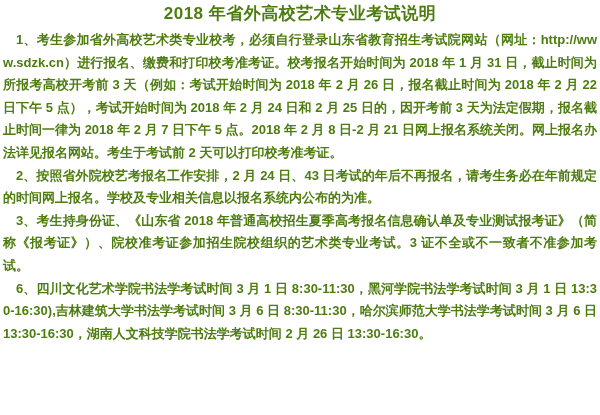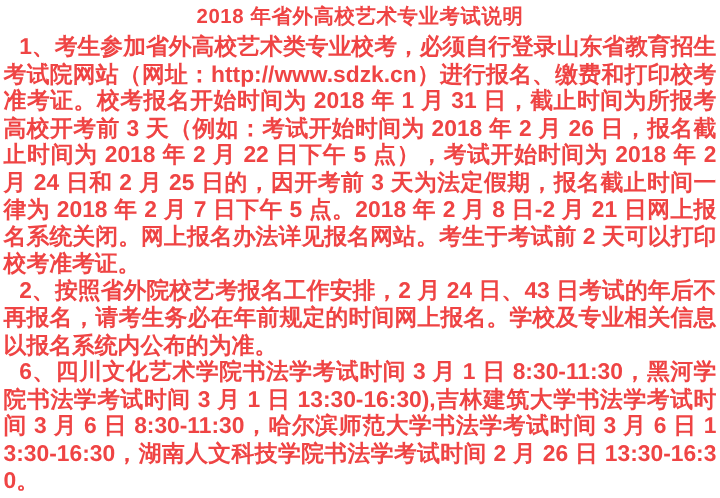--- a/index.html
+++ b/index.html
@@ -7,41 +7,42 @@
     width: 600px; height: 415px;
     background: #ffffff;
     overflow: hidden;
   }
   .page {
     box-sizing: border-box;
     width: 600px; height: 410px;
     padding: 2px 3px 0 3px;
     font-family: "Liberation Sans", "DejaVu Sans", sans-serif;
     font-weight: 700;
-    color: #ef4444;
+    color: #4d7c0f;
   }
   .doc-title {
     margin: 0 0 3px 0;
     font-size: 17px;
     line-height: 24px;
     text-align: center;
     font-weight: 700;
     letter-spacing: 0.5px;
   }
   .para {
     margin: 0;
-    font-size: 19px;
+    font-size: 13px;
     line-height: 22.6px;
     text-align: justify;
     text-justify: inter-ideograph;
     text-indent: 13px;
     word-break: break-all;
   }
 </style>
 </head>
 <body>
 
 <div class="page">
   <h1 class="doc-title">2018 年省外高校艺术专业考试说明</h1>
   <p class="para">1、考生参加省外高校艺术类专业校考，必须自行登录山东省教育招生考试院网站（网址：http://www.sdzk.cn）进行报名、缴费和打印校考准考证。校考报名开始时间为 2018 年 1 月 31 日，截止时间为所报考高校开考前 3 天（例如：考试开始时间为 2018 年 2 月 26 日，报名截止时间为 2018 年 2 月 22 日下午 5 点），考试开始时间为 2018 年 2 月 24 日和 2 月 25 日的，因开考前 3 天为法定假期，报名截止时间一律为 2018 年 2 月 7 日下午 5 点。2018 年 2 月 8 日-2 月 21 日网上报名系统关闭。网上报名办法详见报名网站。考生于考试前 2 天可以打印校考准考证。</p>
   <p class="para">2、按照省外院校艺考报名工作安排，2 月 24 日、43 日考试的年后不再报名，请考生务必在年前规定的时间网上报名。学校及专业相关信息以报名系统内公布的为准。</p>
+  <p class="para">3、考生持身份证、《山东省 2018 年普通高校招生夏季高考报名信息确认单及专业测试报考证》（简称《报考证》）、院校准考证参加招生院校组织的艺术类专业考试。3 证不全或不一致者不准参加考试。</p>
   <p class="para">6、四川文化艺术学院书法学考试时间 3 月 1 日 8:30-11:30，黑河学院书法学考试时间 3 月 1 日 13:30-16:30),吉林建筑大学书法学考试时间 3 月 6 日 8:30-11:30，哈尔滨师范大学书法学考试时间 3 月 6 日 13:30-16:30，湖南人文科技学院书法学考试时间 2 月 26 日 13:30-16:30。</p>
 </div>
 
 </body></html>

